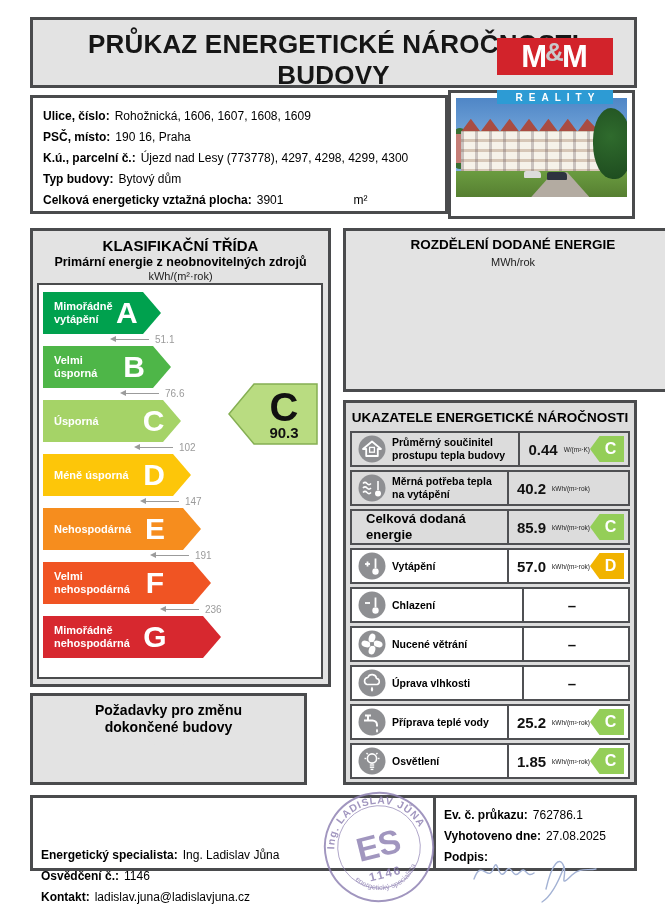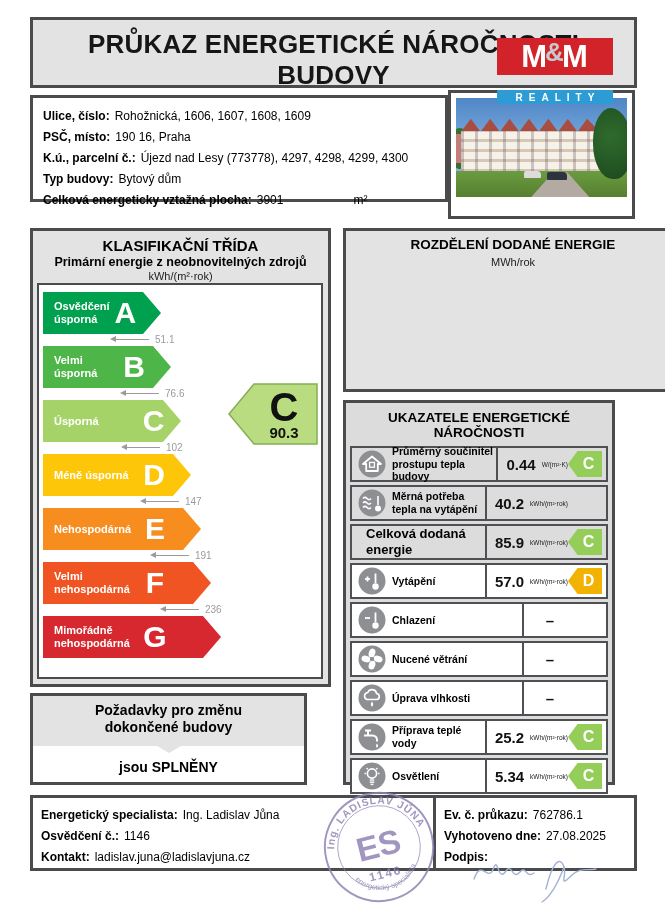--- a/index.html
+++ b/index.html
@@ -11,21 +11,21 @@
   
   #header-box { left:30px; top:17px; width:607px; height:71px; }
   .header-title { margin-top:9px; text-align:center; font-size:26px; font-weight:bold; color:#161616; letter-spacing:.2px; }
   .header-subtitle { margin-top:3px; text-align:center; font-size:9px; color:#8b8b8b; font-weight:bold; }
   #logo { position:absolute; left:497px; top:38px; width:116px; z-index:9; }
   .logo-top { height:37px; display:flex; align-items:center; justify-content:center; color:#fff; font-size:31px; font-weight:bold; letter-spacing:1px; }
   .logo-top .amp { color:#c9c9cb; font-size:26px; margin:0 -3px; position:relative; top:-4px; }
   .logo-bottom { height:14px; display:flex; align-items:center; justify-content:center; color:#fff; font-size:10px; font-weight:bold; letter-spacing:6px; padding-left:6px;margin-top:15px; }
 
   
-  #info-box { left:30px; top:95px; width:418px; height:107px; padding:8px 10px; font-size:12px; }
+  #info-box { left:30px; top:95px; width:418px; height:119px; padding:8px 10px; font-size:12px; }
   .info-row { line-height:21px; white-space:nowrap; }
   .info-row b { margin-right:5px; }
   .area-unit { margin-left:70px; }
 
   
   #class-box { left:30px; top:228px; width:301px; height:459px; }
   .panel-title { text-align:center; font-weight:bold; font-size:15px; margin-top:6px; }
   .panel-sub { text-align:center; font-weight:bold; font-size:12.5px; margin-top:1px; }
   .panel-unit { text-align:center; font-size:11px; margin-top:1px; color:#222; }
   #scale-box { position:absolute; left:4px; top:52px; width:286px; height:396px; background:#fff; border:2px solid #4a4b4d; padding:7px 4px 2px 4px; }
@@ -50,40 +50,40 @@
 
   
   #dist-box { left:343px; top:228px; width:340px; height:164px; }
   #chart-inner { position:absolute; left:4px; top:52px; width:280px; height:104px; background:#fff; border:2px solid #4a4b4d; }
   .legend { position:absolute; left:7px; top:8px; }
   .legend-row { display:flex; align-items:center; margin-bottom:4px; font-size:11px; font-weight:bold; color:#111; }
   .legend-swatch { width:10px; height:10px; margin-right:3px; }
   #pie { position:absolute; right:7px; top:3px; width:96px; height:96px; border-radius:50%; }
 
   
-  #ind-box { left:343px; top:400px; width:272px; height:385px; background:#dcdcdc; }
+  #ind-box { left:343px; top:400px; width:294px; height:385px; background:#dcdcdc; }
   .ind-title { text-align:center; font-size:13.5px; font-weight:bold; margin:7px 0 6px 0; }
   .ind-rows { padding:0 4px;border-radius:11px; }
   .ind-row { height:36px; border:2px solid #4f5053; margin-bottom:3px; display:flex; align-items:stretch; background:#fff; }
   .ind-row.shaded { background:#dcdcdc; }
   .row-label { width:172px; border-right:2px solid #4f5053; display:flex; align-items:center; padding-left:5px; }
   .row-label .txt { font-size:10.5px; font-weight:bold; line-height:1.2; padding-left:5px; max-width:125px; }
   .ind-row.total .row-label .txt { font-size:13px; padding-left:9px; max-width:160px; }
   .icon-wrap { width:30px; height:30px; flex:0 0 30px; }
   .row-value { flex:1; display:flex; align-items:center; padding:0 4px 0 8px; }
   .num { font-size:15px; font-weight:bold; color:#111; }
   .unitsm { font-size:6.5px; color:#222; margin-left:6px; flex:1; }
   .ind-row.dash-row .num { margin-left:auto; margin-right:8px; font-weight:bold; }
   .ind-row.dash-row .unitsm { flex:0; }
   .badge { width:34px; height:26px; flex:0 0 34px; display:flex; align-items:center; justify-content:center; color:#fff; font-size:16px; font-weight:bold; padding-left:7px;
     clip-path: polygon(0 50%, 28% 0, 100% 0, 100% 100%, 28% 100%); }
 
   
   #footer-box { left:30px; top:795px; width:607px; height:76px; display:flex; }
-  .foot-left { flex:1; padding:7px 8px; }
+  .foot-left { flex:1; padding:7px 8px;margin-top:40px; }
   .foot-right { width:201px; border-left:3px solid #4a4b4d; padding:7px 8px; }
   .foot-row { font-size:12px; line-height:21px; white-space:nowrap; }
   .foot-row b { margin-right:5px; }
   #stamp { position:absolute; left:320px; top:788px; z-index:8; opacity:.85; transform:rotate(-14deg); }
   #signature { position:absolute; left:468px; top:845px; z-index:8; }
 
   
   #photo-box { left:448px; top:90px; width:187px; height:129px; padding:5px 5px; }
   .photo { position:relative; width:100%; height:99px; overflow:hidden; background:linear-gradient(#4f86c6, #82b2e2 55%); }
   .ph-grass { position:absolute; left:0; right:0; bottom:0; height:26%; background:linear-gradient(#6b9c40,#567f31); }
@@ -139,21 +139,21 @@
     </div>
   </div>
 
   <div id="class-box" class="box gray">
     <div class="panel-title">KLASIFIKAČNÍ TŘÍDA</div>
     <div class="panel-sub">Primární energie z neobnovitelných zdrojů</div>
     <div class="panel-unit">kWh/(m²·rok)</div>
     <div id="scale-box">
       <div class="scale-block">
         <div class="scale-arrow" style="background: rgb(0, 161, 78); width: 118px;">
-            <span class="scale-label">Osvědčení úsporná</span>
+            <span class="scale-label">Mimořádně vytápění</span>
             <span class="scale-letter">A</span>
           </div>
         <div class="thr" style="left: 72px;">
             <span class="thr-line"></span>
             <span>51.1</span>
           </div>
       </div>
       <div class="scale-block">
         <div class="scale-arrow" style="background: rgb(78, 182, 72); width: 128px;">
             <span class="scale-label">Velmi úsporná</span>
@@ -162,21 +162,21 @@
         <div class="thr" style="left: 82px;">
             <span class="thr-line"></span>
             <span>76.6</span>
           </div>
       </div>
       <div class="scale-block">
         <div class="scale-arrow" style="background: rgb(165, 211, 103); width: 138px; gap: 44px;">
             <span class="scale-label">Úsporná</span>
             <span class="scale-letter">C</span>
           </div>
-        <div class="thr" style="left: 83px;">
+        <div class="thr" style="left: 96px;">
             <span class="thr-line"></span>
             <span>102</span>
           </div>
       </div>
       <div class="scale-block">
         <div class="scale-arrow" style="background: rgb(253, 198, 9); width: 148px;">
             <span class="scale-label">Méně úsporná</span>
             <span class="scale-letter">D</span>
           </div>
         <div class="thr" style="left: 102px; text-align: center;">
@@ -217,21 +217,20 @@
         <text x="56" y="55" text-anchor="middle" font-size="15" font-weight="bold" fill="#111">90.3</text>
       </svg>
     </div>
   </div>
 
   <div id="req-box" class="box gray">
     <div class="req-band">
         <span>Požadavky pro změnu dokončené budovy</span>
       </div>
     <div class="req-chevron"></div>
-    <div class="req-white">jsou SPLNĚNY</div>
   </div>
 
   <div id="dist-box" class="box gray">
     <div class="panel-title" style="font-size:13.5px">ROZDĚLENÍ DODANÉ ENERGIE</div>
     <div class="panel-unit" style="margin-top:4px">MWh/rok</div>
   </div>
 
   <div id="ind-box" class="box">
     <div class="ind-title">UKAZATELE ENERGETICKÉ NÁROČNOSTI</div>
     <div class="ind-rows">
@@ -407,21 +406,21 @@
                 <line x1="13.6" y1="23.4" x2="16.4" y2="23.4"></line>
                 <line x1="7.5" y1="12.5" x2="9.2" y2="12.5"></line>
                 <line x1="20.8" y1="12.5" x2="22.5" y2="12.5"></line>
                 <line x1="9.5" y1="7" x2="10.8" y2="8.3"></line>
                 <line x1="20.5" y1="7" x2="19.2" y2="8.3"></line>
               </g>
             </svg>
           <span class="txt">Osvětlení</span>
         </div>
         <div class="row-value">
-            <span class="num">5.34</span>
+            <span class="num">1.85</span>
             <span class="unitsm">kWh/(m²·rok)</span>
             <span class="badge" style="background: rgb(148, 206, 88);">
               <span>C</span>
             </span>
           </div>
       </div>
 
     </div>
   </div>
 

